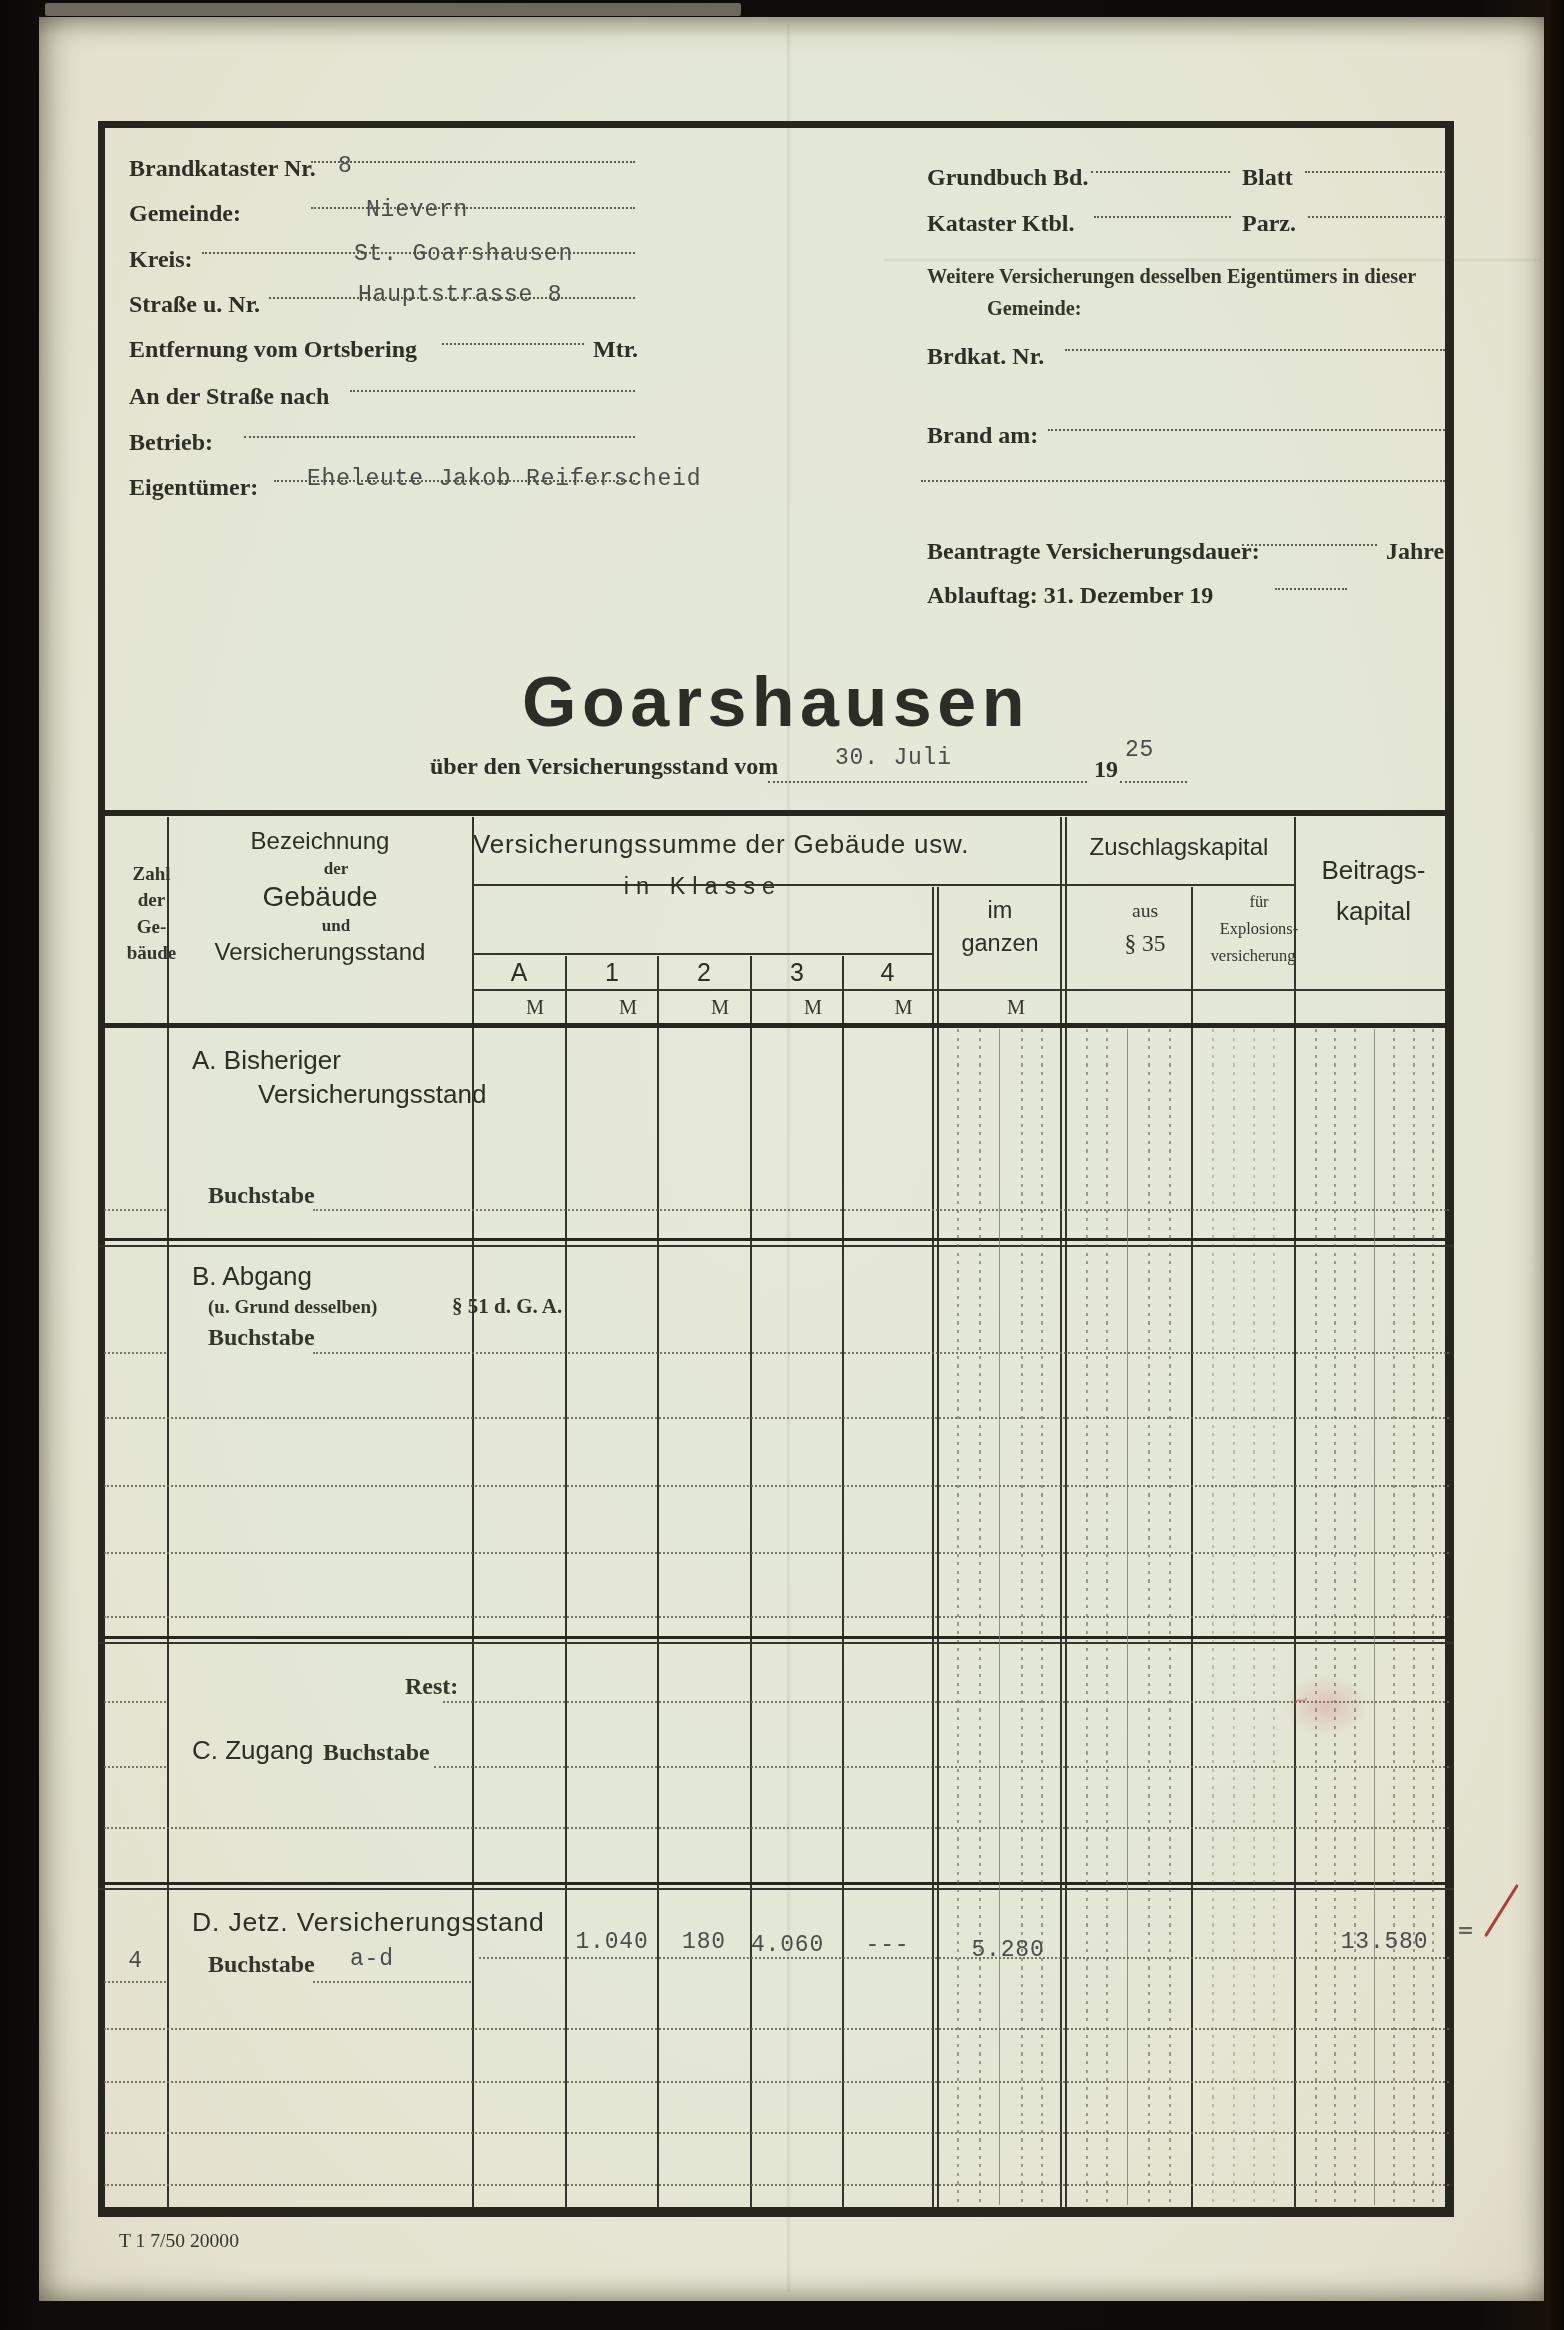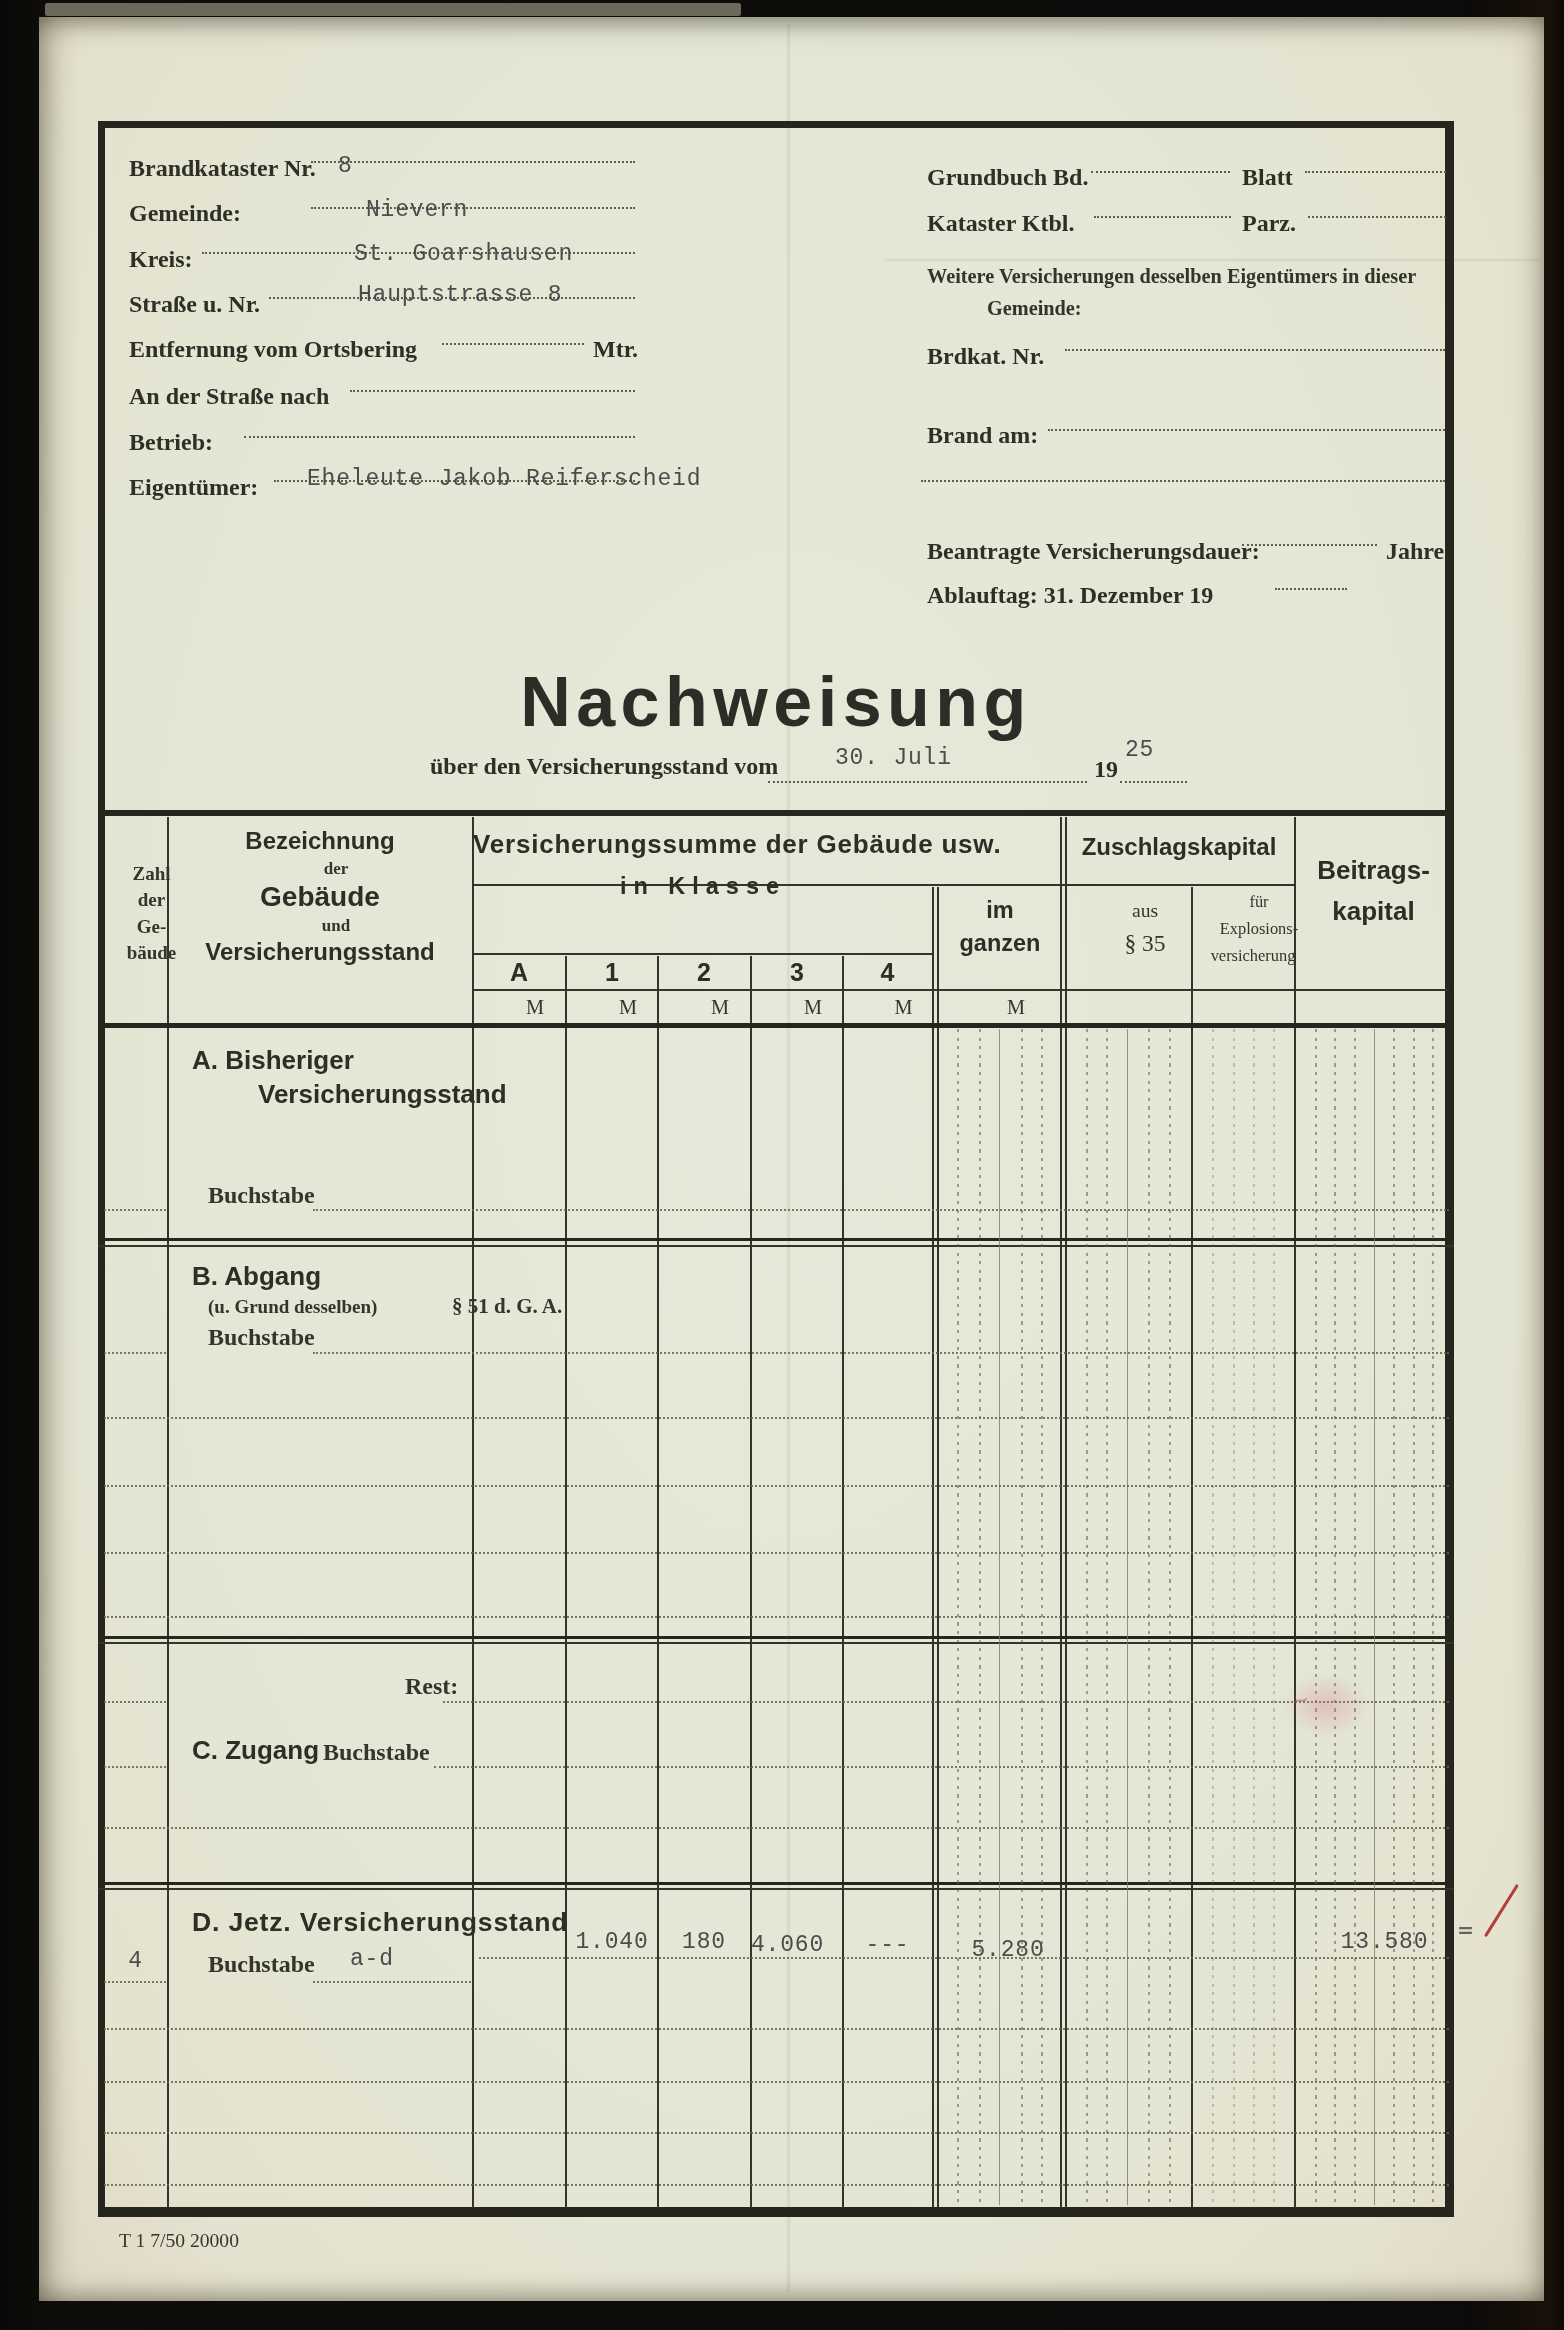--- a/index.html
+++ b/index.html
@@ -13,21 +13,21 @@
   #top-sliver{position:absolute;left:45px;top:3.1px;width:696px;height:12.5px;background:#c9c4ae;opacity:.5;border-radius:2.3px;}
   #frame{position:absolute;left:98px;top:121px;width:1356px;height:2096px;border:7.8px solid #26261e;border-bottom-width:10.2px;border-right-width:9.4px;box-sizing:border-box;}
   .lbl{position:absolute;font-family:"Liberation Serif",serif;font-weight:bold;color:#2e3028;font-size:24px;line-height:1.1;white-space:nowrap;}
   .lbl-sm{position:absolute;font-family:"Liberation Serif",serif;font-weight:bold;color:#33352c;font-size:20.3px;line-height:1.25;white-space:nowrap;}
   .typed{position:absolute;font-family:"Liberation Mono",monospace;color:#4a4d4c;font-size:23px;letter-spacing:0.8px;white-space:nowrap;}
   .dotline{position:absolute;height:0;border-bottom:2.3px dotted #5d5f49;}
   .dotline-f{position:absolute;height:0;border-bottom:2.3px dotted #63654e;opacity:.85;}
   .vline{position:absolute;background:#33342b;}
   .hline{position:absolute;background:#33342b;}
   .heavy{position:absolute;background:#26261e;}
-  .sans{font-family:"Liberation Sans",sans-serif;font-weight:bold;color:#2d2f27;position:absolute;line-height:1.05;white-space:nowrap;}
+  .sans{font-family:"Liberation Sans",sans-serif;font-weight:normal;color:#2d2f27;position:absolute;line-height:1.05;white-space:nowrap;}
   .ser{font-family:"Liberation Serif",serif;color:#34362d;position:absolute;line-height:1.05;white-space:nowrap;margin-left:16px;}
   .ctr{text-align:center;}
   .vdot{position:absolute;width:1.6px;background-image:repeating-linear-gradient(to bottom,#5a5c48 0 3.1px,transparent 3.1px 8.6px);opacity:.55;}
   .vsolid{position:absolute;width:1.2px;background:#7a7c68;opacity:.8;}
   #title{position:absolute;left:98px;width:1356px;text-align:center;font-family:"Liberation Sans",sans-serif;font-weight:bold;color:#2c2d26;}
   .red-slash{position:absolute;width:61px;height:3.1px;background:#ae4038;border-radius:1.6px;transform:rotate(-58deg);}
   .red-smudge{position:absolute;width:86px;height:63px;background:radial-gradient(ellipse,rgba(214,110,125,.30),rgba(214,110,125,0) 70%);filter:blur(0.8px);}
   .red-scribble{position:absolute;font-family:"DejaVu Sans",sans-serif;font-style:italic;color:rgba(185,60,85,.5);font-size:20.3px;transform:rotate(-12deg);}
   .gray-mark{position:absolute;font-family:"DejaVu Sans",sans-serif;color:#63655c;font-size:20.3px;font-weight:bold;}
 </style>
@@ -92,21 +92,21 @@
 
   <div class="dotline" style="left:921px;top:480px;width:524px;"></div>
 
   <div class="lbl" style="left:927px;top:538px;">Beantragte Versicherungsdauer:</div>
   <div class="dotline" style="left:1242px;top:544px;width:135px;"></div>
   <div class="lbl" style="left:1386px;top:538px;">Jahre</div>
 
   <div class="lbl" style="left:927px;top:582px;">Ablauftag: 31. Dezember 19</div>
   <div class="dotline" style="left:1275px;top:588px;width:72px;"></div>
 
-  <div id="title" style="top:662px;font-size:70px;letter-spacing:5.5px;">Nachweisung</div>
+  <div id="title" style="top:662px;font-size:70px;letter-spacing:5.5px;">Goarshausen</div>
   <div class="lbl" style="left:430px;top:753px;">über den Versicherungsstand vom</div>
   <div class="dotline" style="left:768px;top:781px;width:319px;"></div>
   <div class="typed" style="left:835px;top:745px;">30. Juli</div>
   <div class="lbl" style="left:1094px;top:756px;">19</div>
   <div class="dotline" style="left:1120px;top:781px;width:67px;"></div>
   <div class="typed" style="left:1125px;top:737px;">25</div>
 
   <div class="heavy" style="left:98px;top:810px;width:1356px;height:6.3px;"></div>
 
   <div class="vline" style="left:167px;top:817px;width:1.6px;height:1391px;"></div>

